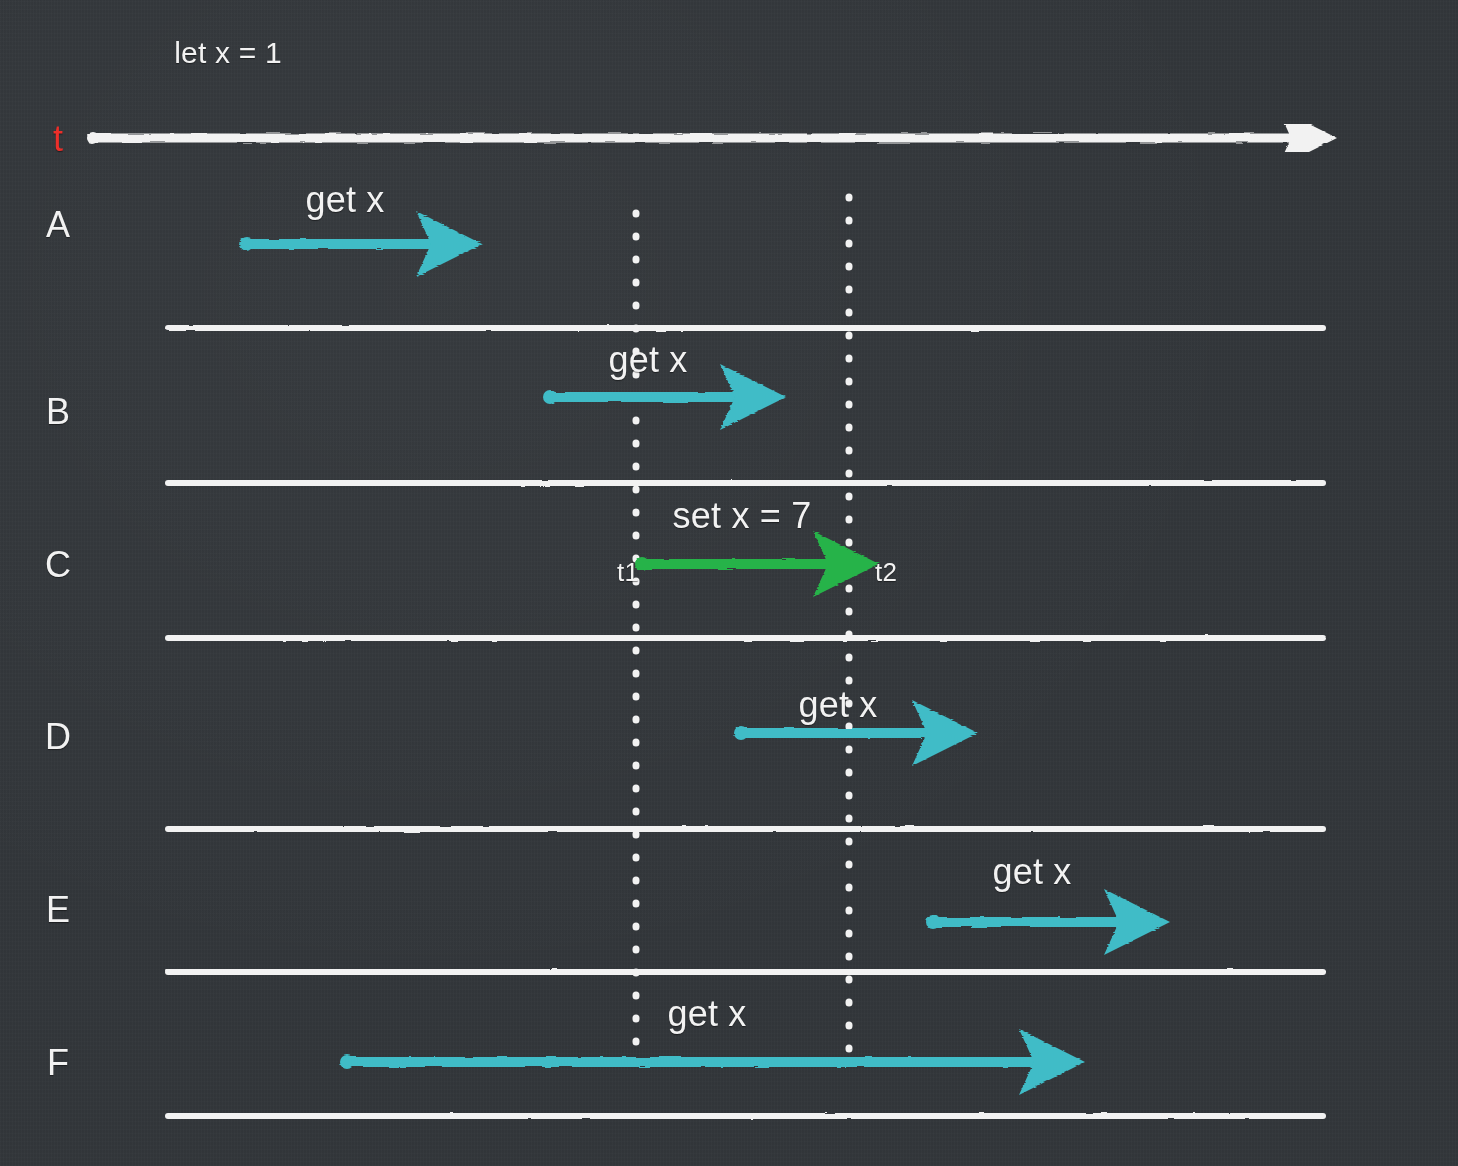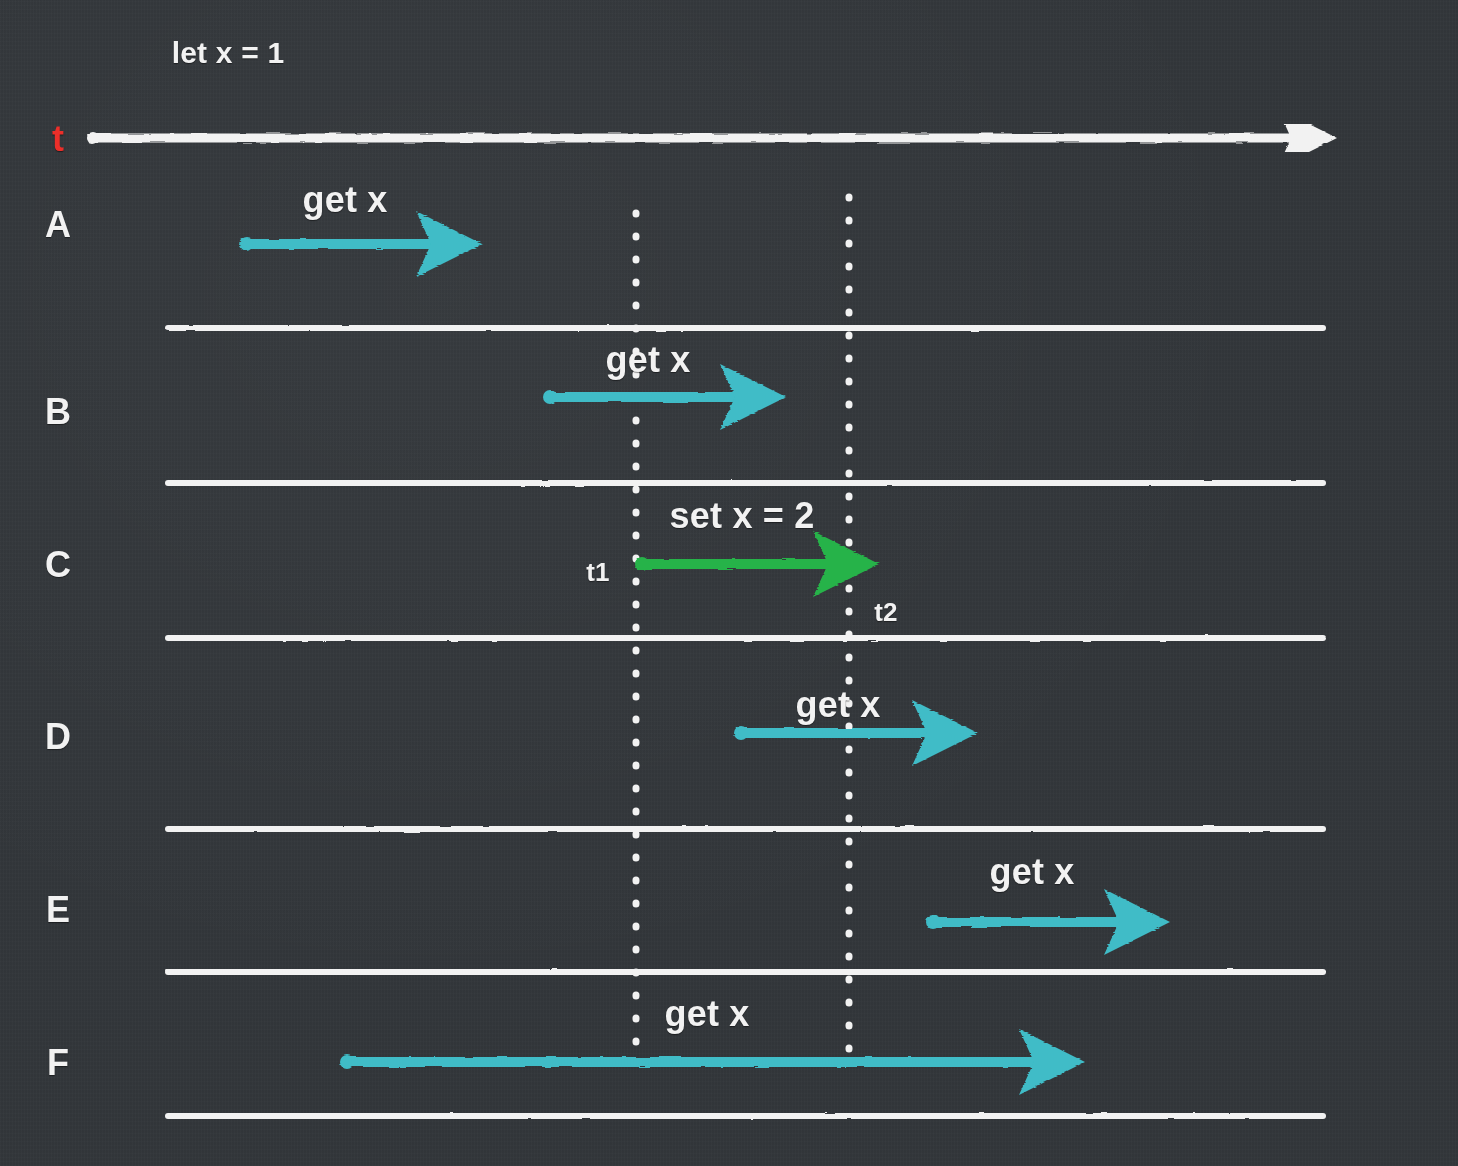--- a/index.html
+++ b/index.html
@@ -26,21 +26,21 @@
   }
   #svg-layer {
     position: absolute;
     left: 0; top: 0;
     width: 1458px;
     height: 1166px;
   }
   .lbl {
     position: absolute;
     color: #f2f2f2;
-    font-weight: bold;
+    font-weight: normal;
     white-space: nowrap;
     letter-spacing: 0.2px;
     text-shadow: 0 1px 1px rgba(0,0,0,0.45);
     text-align: right;
   }
   .row-label {
     font-size: 36px;
     transform: translate(-50%, -50%);
   }
   .axis-label {
@@ -140,21 +140,21 @@
 
   <div class="lbl row-label" style="left:58px; top:225px;">A</div>
   <div class="lbl row-label" style="left:58px; top:412px;">B</div>
   <div class="lbl row-label" style="left:58px; top:565px;">C</div>
   <div class="lbl row-label" style="left:58px; top:737px;">D</div>
   <div class="lbl row-label" style="left:58px; top:910px;">E</div>
   <div class="lbl row-label" style="left:58px; top:1063px;">F</div>
 
   <div class="lbl op-label" style="left:345px; top:200px;">get x</div>
   <div class="lbl op-label" style="left:648px; top:360px;">get x</div>
-  <div class="lbl op-label" style="left:742px; top:516px;">set x = 2</div>
+  <div class="lbl op-label" style="left:742px; top:516px;">set x = 7</div>
   <div class="lbl op-label" style="left:838px; top:705px;">get x</div>
   <div class="lbl op-label" style="left:1032px; top:872px;">get x</div>
   <div class="lbl op-label" style="left:707px; top:1014px;">get x</div>
 
-  <div class="lbl tick-label" style="left:598px; top:572px;">t1</div>
-  <div class="lbl tick-label" style="left:886px; top:572px;margin-top:40px;">t2</div>
+  <div class="lbl tick-label" style="left:628px; top:572px;">t1</div>
+  <div class="lbl tick-label" style="left:886px; top:572px;">t2</div>
 
 </div>
 
 </body></html>

